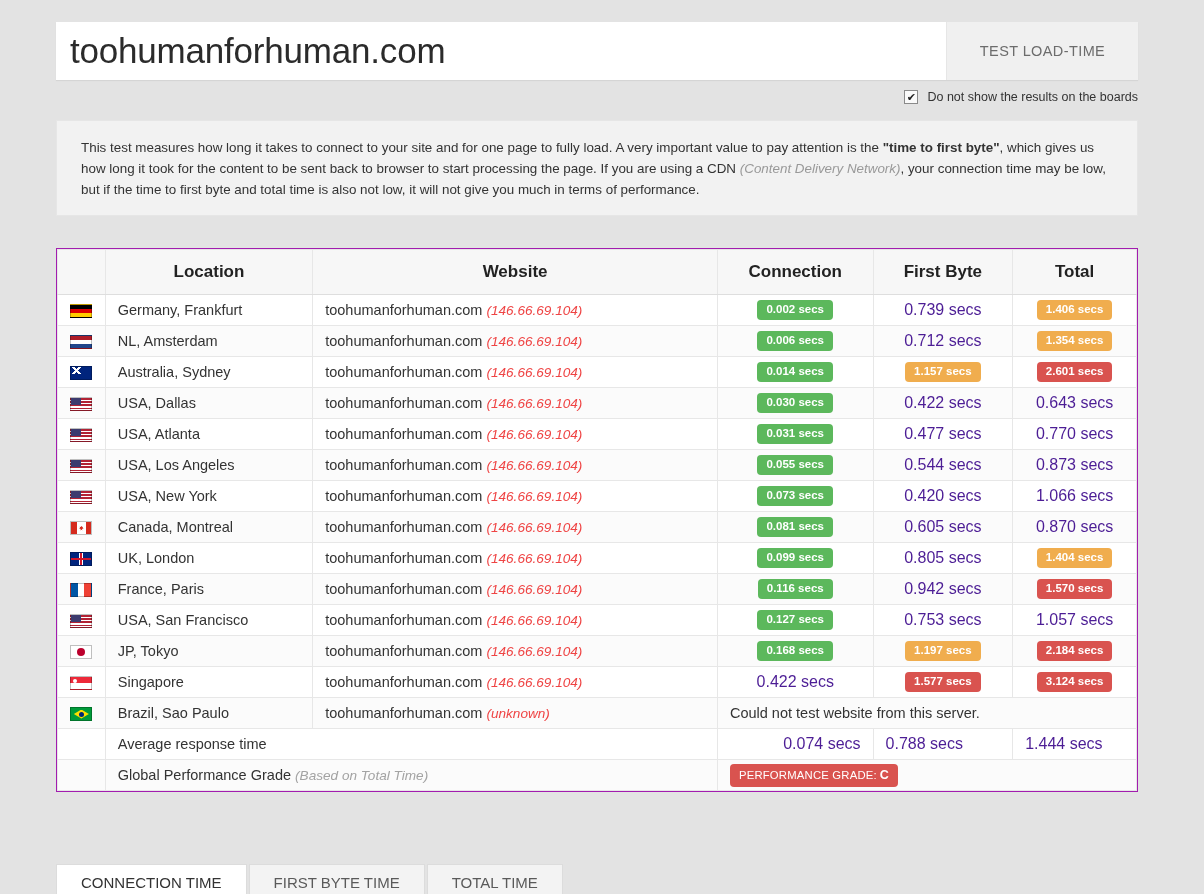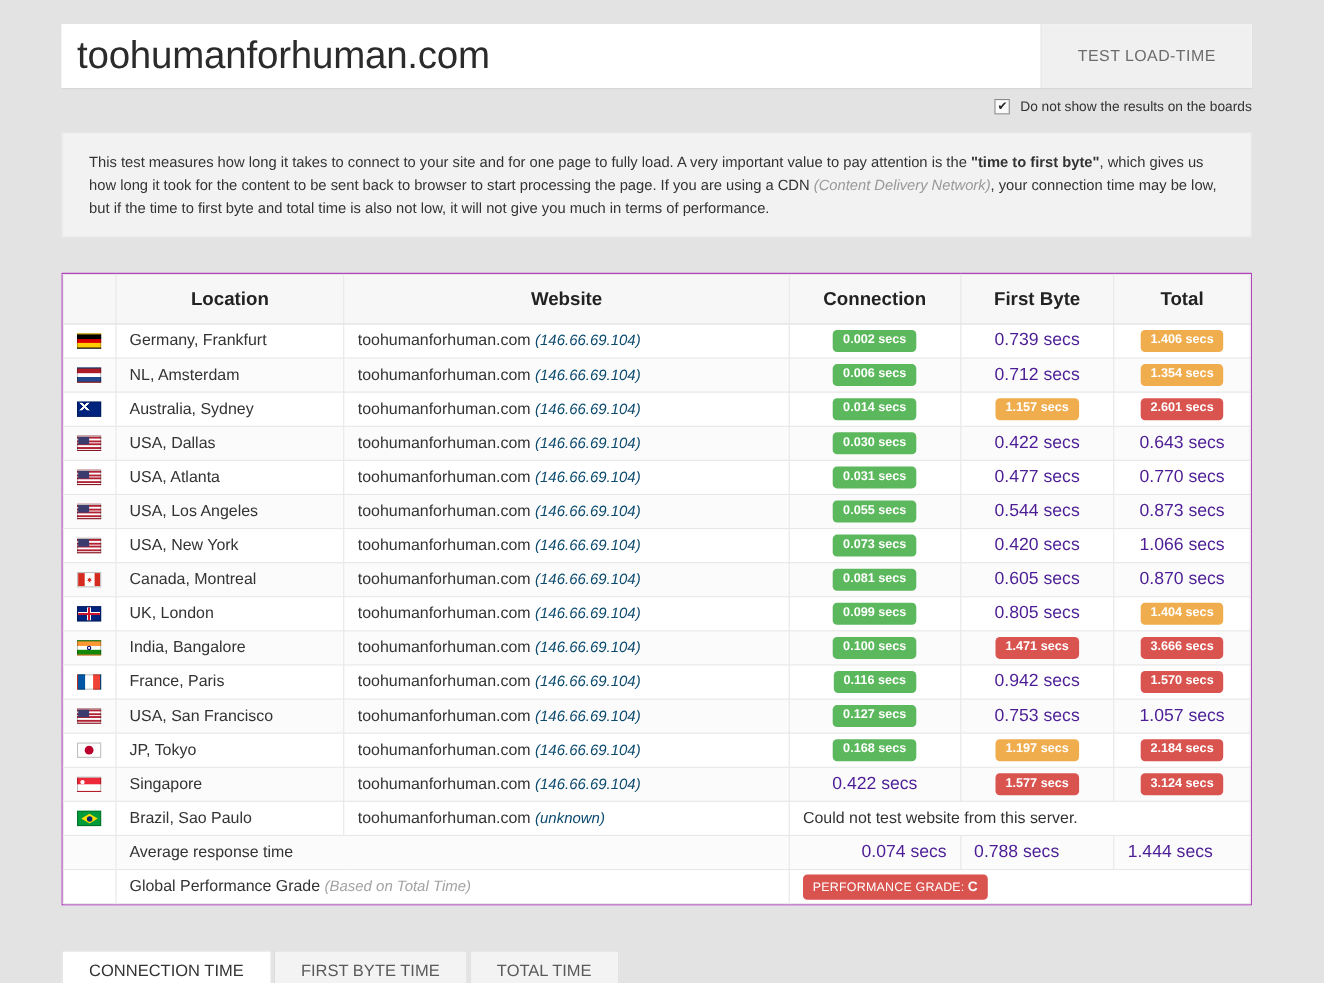--- a/index.html
+++ b/index.html
@@ -103,21 +103,21 @@
   tr:nth-child(even) td { background: #fbfbfb; }
   tr:nth-child(odd)  td { background: #ffffff; }
 
   .c-flag { width: 48px; padding: 0 !important; text-align: center; }
   .c-loc  { width: 208px; }
   .c-site { width: 406px; }
   .c-conn { width: 156px; text-align: center; }
   .c-fb   { width: 140px; text-align: center; margin-top: 36px; }
   .c-tot  { width: 124px; text-align: center; }
 
-  .ip { color: #0c4a6e; font-style: italic; font-size: 13.6px; }
+  .ip { color: #ef4444; font-style: italic; font-size: 13.6px; }
 
   
   .flag {
     display: inline-block;
     width: 22px; height: 14px;
     border: 1px solid rgba(0,0,0,.25);
     vertical-align: middle;
     position: relative;
     overflow: hidden;
   }
@@ -310,28 +310,20 @@
           </tr>
           <tr>
             <td class="c-flag"><span class="flag f-gb"></span></td>
             <td class="c-loc"><span>UK, London</span></td>
             <td class="c-site"><span>toohumanforhuman.com</span> <span class="ip">(146.66.69.104)</span></td>
             <td class="c-conn"><span class="badge b-green">0.099 secs</span></td>
             <td class="c-fb"><span class="plain">0.805 secs</span></td>
             <td class="c-tot"><span class="badge b-orange">1.404 secs</span></td>
           </tr>
           <tr>
-            <td class="c-flag"><span class="flag f-in"><i class="chakra"></i></span></td>
-            <td class="c-loc"><span>India, Bangalore</span></td>
-            <td class="c-site"><span>toohumanforhuman.com</span> <span class="ip">(146.66.69.104)</span></td>
-            <td class="c-conn"><span class="badge b-green">0.100 secs</span></td>
-            <td class="c-fb"><span class="badge b-red">1.471 secs</span></td>
-            <td class="c-tot"><span class="badge b-red">3.666 secs</span></td>
-          </tr>
-          <tr>
             <td class="c-flag"><span class="flag f-fr"></span></td>
             <td class="c-loc"><span>France, Paris</span></td>
             <td class="c-site"><span>toohumanforhuman.com</span> <span class="ip">(146.66.69.104)</span></td>
             <td class="c-conn"><span class="badge b-green">0.116 secs</span></td>
             <td class="c-fb"><span class="plain">0.942 secs</span></td>
             <td class="c-tot"><span class="badge b-red">1.570 secs</span></td>
           </tr>
           <tr>
             <td class="c-flag"><span class="flag f-us"></span></td>
             <td class="c-loc"><span>USA, San Francisco</span></td>

